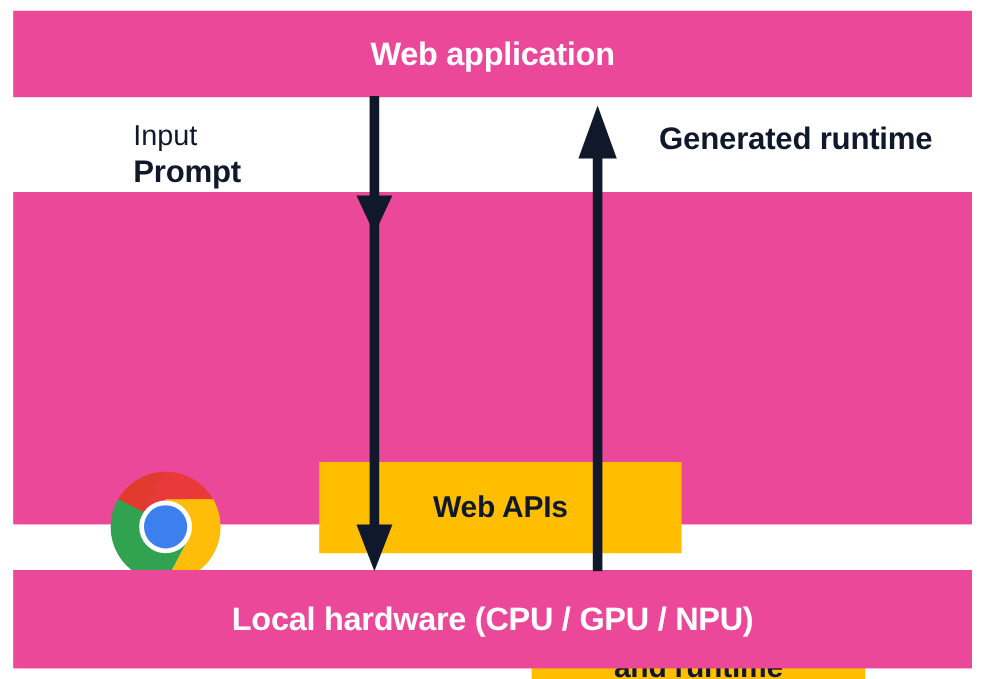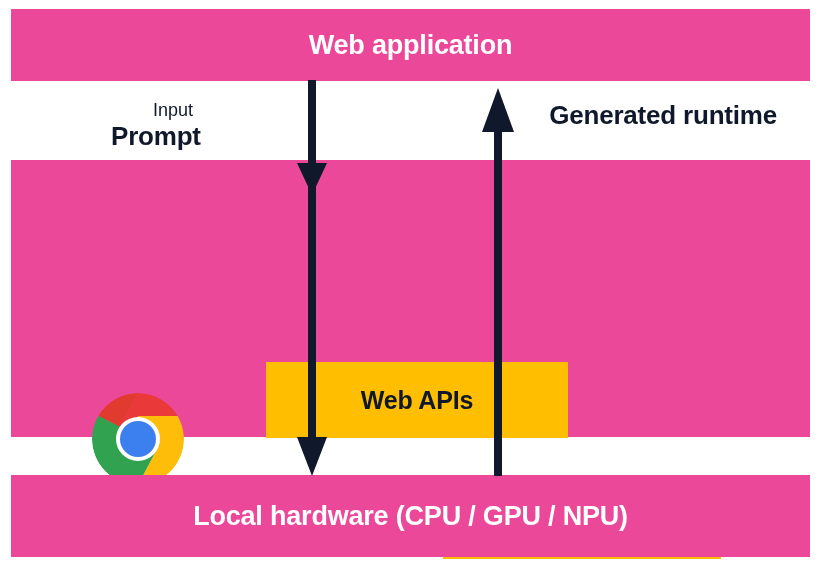--- a/index.html
+++ b/index.html
@@ -59,23 +59,22 @@
 
   
   .io-label {
     position: absolute;
     color: #10182B;
     line-height: 1.18;
     white-space: nowrap;
   }
   .io-label .io-kind {
     display: block;
-    font-size: 18px;
+    font-size: 24px;
     font-weight: normal;
-    margin-left: 42px;
   }
   .io-label .io-value {
     display: block;
     font-size: 26px;
     font-weight: bold;
     letter-spacing: -0.2px;
   }
   #io-input {
     left: 111px;
     top: 100px;
@@ -109,20 +108,21 @@
   .yellow-box {
     position: absolute;
     background: #FFBE00;
     display: flex;
     align-items: center;
     justify-content: center;
     text-align: center;
     color: #10182B;
     font-weight: bold;
     letter-spacing: -0.2px;
+    margin-top: 23px;
   }
   #box-web-apis {
     left: 255px;
     top: 202px;
     width: 302px;
     height: 76px;
     font-size: 25px;
   }
   #box-builtin-models {
     left: 432px;

